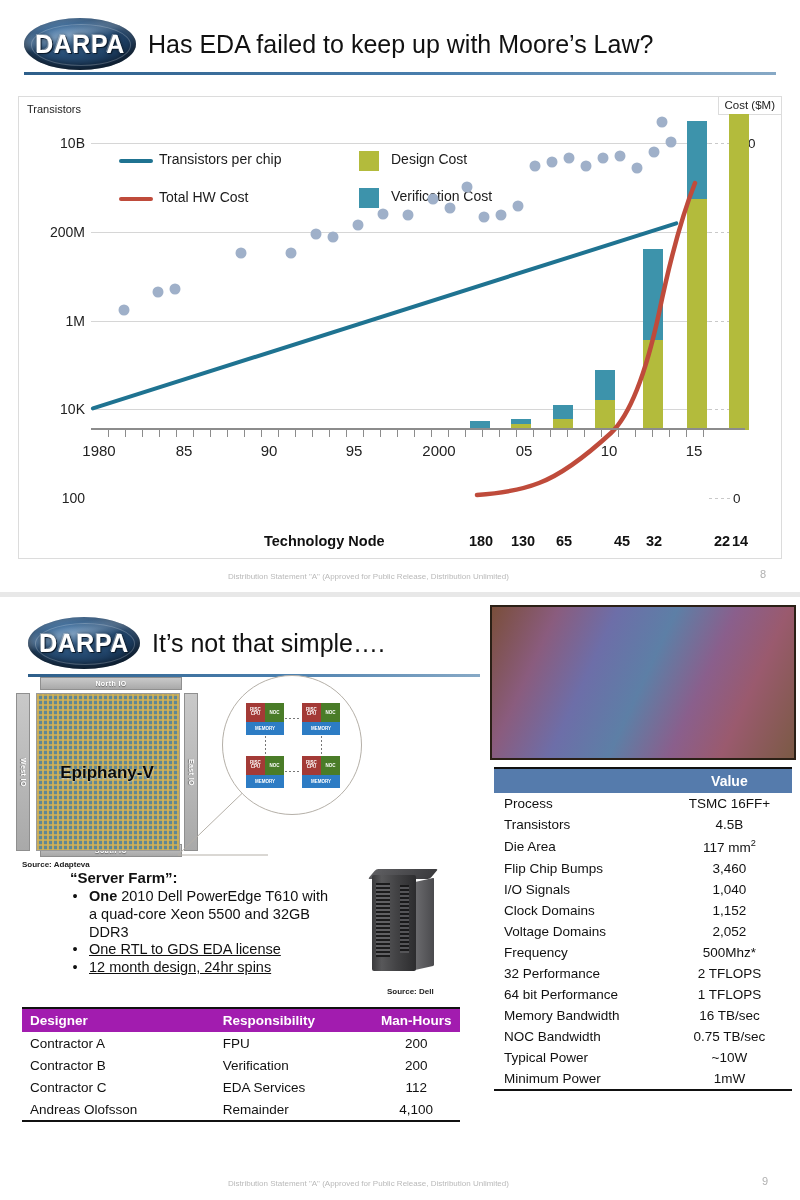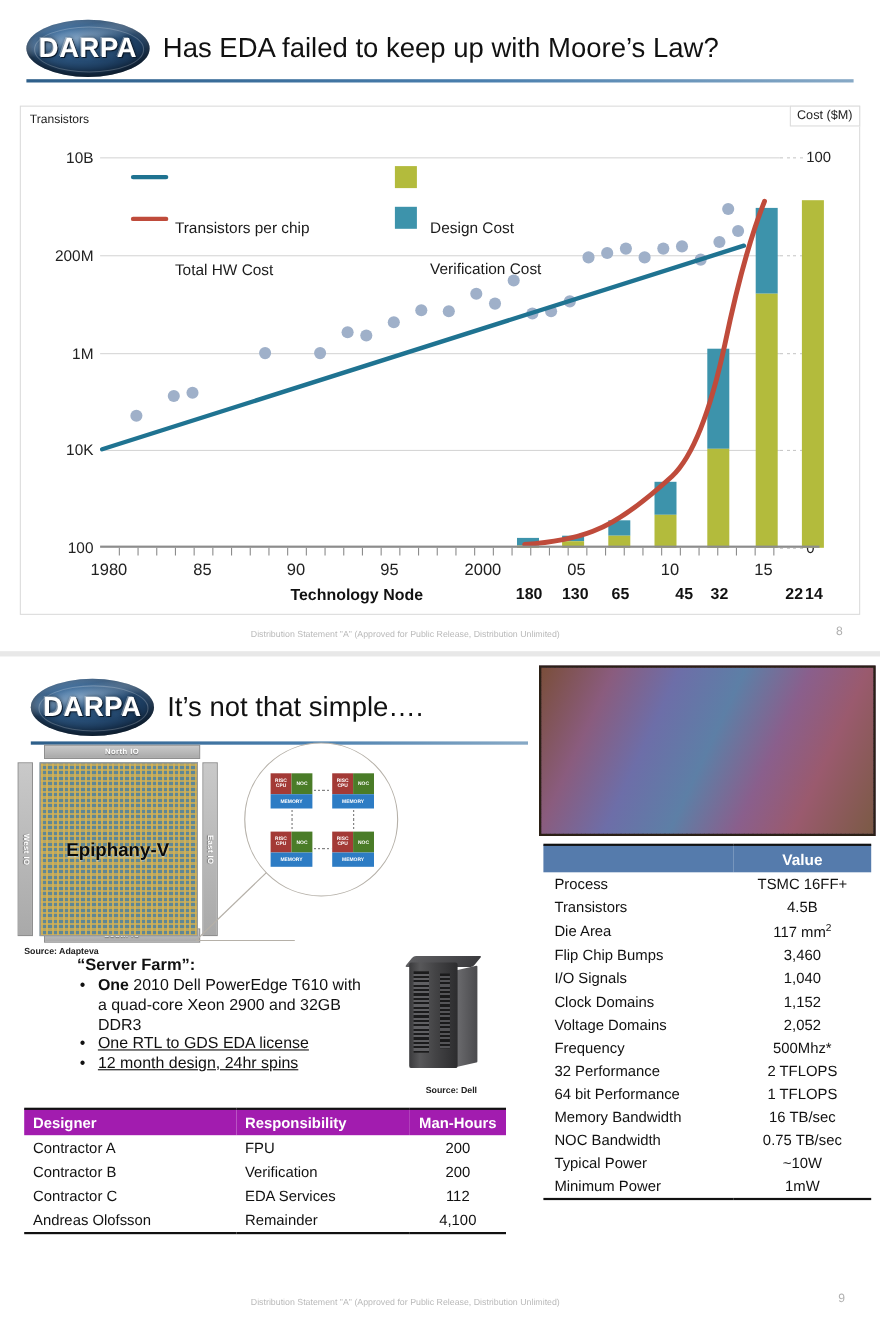--- a/index.html
+++ b/index.html
@@ -64,21 +64,21 @@
   .chart-box {
     position:absolute; left:18px; top:96px; width:764px; height:463px;
     border:1px solid #dcdcdc; background:#fff;
   }
   .axis-title { position:absolute; font-size:11px; color:#222; }
   .cost-title-box {
     position:absolute; right:-1px; top:-1px;
     border:1px solid #dcdcdc; background:#fff;
     padding:2px 6px 3px 6px; font-size:11.5px; color:#222;
   }
-  .plot { position:absolute; left:72px; top:46px; width:618px; height:355px; }
+  .plot { position:absolute; left:72px; top:46px; width:618px; height:287px; }
   .gridline { position:absolute; left:0; width:100%; height:1px; background:#d6d6d6; }
   .ylab { position:absolute; right:calc(100% + 6px); font-size:14px; color:#222; white-space:nowrap; transform:translateY(-50%); }
   .ylab-r { position:absolute; left:calc(100% + 24px); font-size:13.5px; color:#222; white-space:nowrap; transform:translateY(-50%); }
   .gl-dash { position:absolute; left:100%; width:22px; height:1px;
     background: repeating-linear-gradient(to right,#c9c9c9 0 3px, transparent 3px 6px); }
 
   .axis-x { position:absolute; left:0; bottom:0; width:calc(100% + 36px); height:2px; background:#8c8c8c; }
   .tick { position:absolute; bottom:-7px; width:1px; height:7px; background:#8c8c8c; }
   .xlab { position:absolute; bottom:-29px; font-size:15px; color:#222; transform:translateX(-50%); white-space:nowrap; }
 
@@ -94,21 +94,21 @@
   .bar .seg-design { width:100%; background:#b3bb3c; }
 
   .node-row { position:absolute; }
   .node-lbl { position:absolute; font-size:14.5px; font-weight:bold; color:#111; transform:translateX(-50%); white-space:nowrap; }
   .node-title { position:absolute; font-size:14.5px; font-weight:bold; color:#111; white-space:nowrap; }
 
   
   .legend { position:absolute; font-size:14px; color:#222; }
   .legend-line { position:absolute; width:34px; height:4px; border-radius:2px; }
   .legend-sw { position:absolute; width:20px; height:20px; }
-  .legend-txt { position:absolute; white-space:nowrap; font-size:14px; color:#1b1b1b;margin-top:48px; }
+  .legend-txt { position:absolute; white-space:nowrap; font-size:14px; color:#1b1b1b; }
 
   
   .chipblock { position:absolute; }
   .io-bar {
     position:absolute; background:linear-gradient(to bottom,#c9c9c9,#a9a9a9);
     border:1px solid #8f8f8f; color:#fff; font-size:7px; font-weight:bold;
     display:flex; align-items:center; justify-content:center; letter-spacing:0.4px;
     text-shadow:0 1px 1px rgba(0,0,0,0.4);
   }
   .io-bar.vert span { writing-mode: vertical-rl; }
@@ -451,21 +451,21 @@
     <div class="tile-conn" style="left:62px; top:42px; width:16px;"></div>
     <div class="tile-conn" style="left:62px; top:95px; width:16px;"></div>
     <div class="tile-conn v" style="left:42px; top:60px; height:19px;"></div>
     <div class="tile-conn v" style="left:98px; top:60px; height:19px;"></div>
   </div>
 
   <div class="bullets" style="left:70px; top:272px; width:270px;">
     <div class="bheading">“Server Farm”:</div>
     <div class="brow">
       <div class="bdot">•</div>
-      <div class="btxt"><b>One</b><span> 2010 Dell PowerEdge T610 with a quad-core Xeon 2900 and 32GB DDR3</span></div>
+      <div class="btxt"><b>One</b><span> 2010 Dell PowerEdge T610 with a quad-core Xeon 5500 and 32GB DDR3</span></div>
     </div>
     <div class="brow">
       <div class="bdot">•</div>
       <div class="btxt u">One RTL to GDS EDA license</div>
     </div>
     <div class="brow">
       <div class="bdot">•</div>
       <div class="btxt u">12 month design, 24hr spins</div>
     </div>
   </div>

